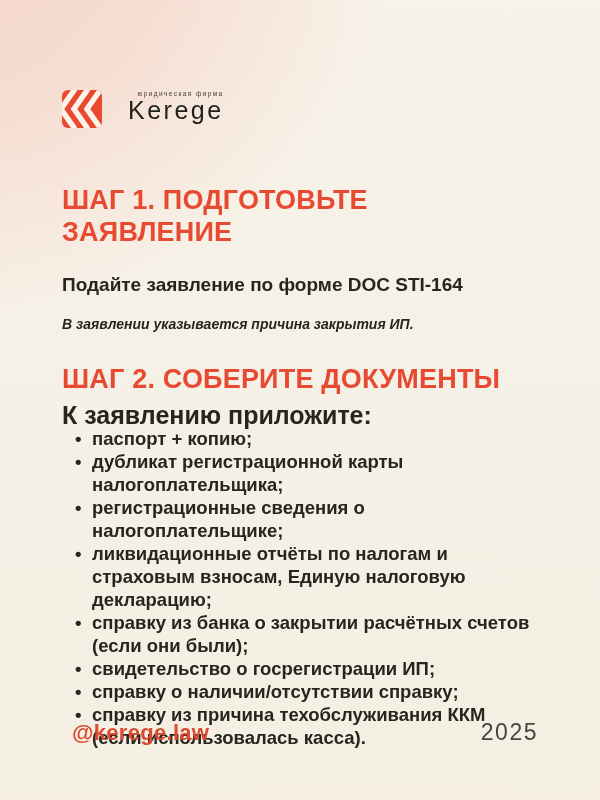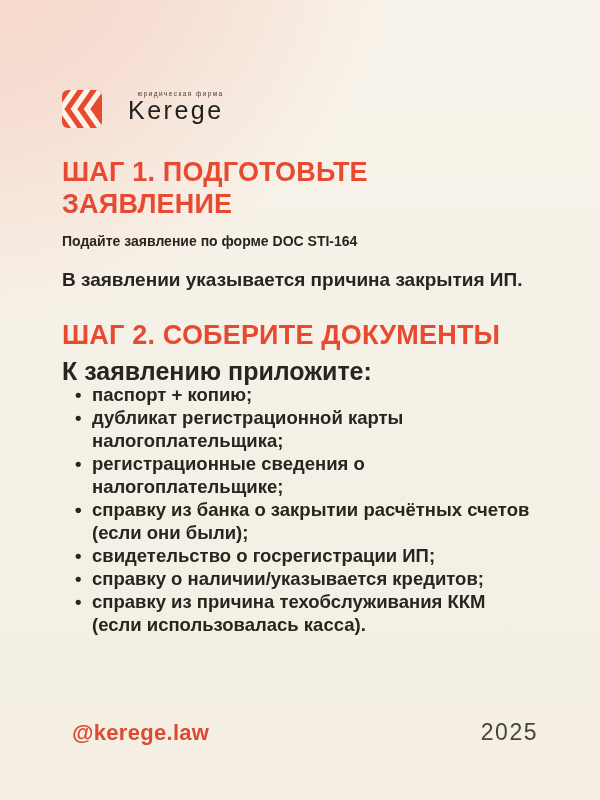--- a/index.html
+++ b/index.html
@@ -39,35 +39,36 @@
     line-height:1;
   }
   .step-title{
     margin:0;
     font-size:27px;
     line-height:32px;
     font-weight:800;
     color:#e84a31;
     letter-spacing:0.2px;
   }
-  .title-1{margin-top:28px;}
+  .title-1{margin-top:56px;}
   .title-2{margin-top:26px;}
   .body-par{
-    margin:8px 0 0 0;
-    font-size:14px;
+    margin:24px 0 0 0;
+    font-size:19px;
     line-height:26px;
     font-weight:700;
     color:#26251f;
   }
   .body-par .line{display:block;}
   .note{
     margin:13px 0 0 0;
-    font-size:19px;
+    font-size:14px;
     line-height:26px;
     font-weight:700;
+    font-style:italic;
     color:#26251f;
   }
   .intro{
     margin:9px 0 0 0;
     font-size:25px;
     line-height:23px;
     font-weight:700;
   }
   .doc-list{
     list-style:none;
@@ -144,24 +145,24 @@
     <p class="note">В заявлении указывается причина закрытия ИП.</p>
   </section>
 
   <section>
     <h2 class="step-title title-2">ШАГ 2. СОБЕРИТЕ ДОКУМЕНТЫ</h2>
     <p class="intro">К заявлению приложите:</p>
     <ul class="doc-list">
       <li><span class="bullet-dot">•</span><span>паспорт + копию;</span></li>
       <li><span class="bullet-dot">•</span><span>дубликат регистрационной карты налогоплательщика;</span></li>
       <li><span class="bullet-dot">•</span><span>регистрационные сведения о налогоплательщике;</span></li>
-      <li><span class="bullet-dot">•</span></li>
+      <li><span class="bullet-dot">•</span><span>ликвидационные отчёты по налогам и страховым взносам, Единую налоговую декларацию;</span></li>
       <li><span class="bullet-dot">•</span><span>справку из банка о закрытии расчётных счетов (если они были);</span></li>
       <li><span class="bullet-dot">•</span><span>свидетельство о госрегистрации ИП;</span></li>
-      <li><span class="bullet-dot">•</span><span>справку о наличии/указывается кредитов;</span></li>
+      <li><span class="bullet-dot">•</span><span>справку о наличии/отсутствии справку;</span></li>
       <li><span class="bullet-dot">•</span><span>справку из причина техобслуживания ККМ (если использовалась касса).</span></li>
     </ul>
   </section>
 
   <footer class="footer">
     <span class="handle">@kerege.law</span>
     <span class="year">2025</span>
   </footer>
 
 </div>

